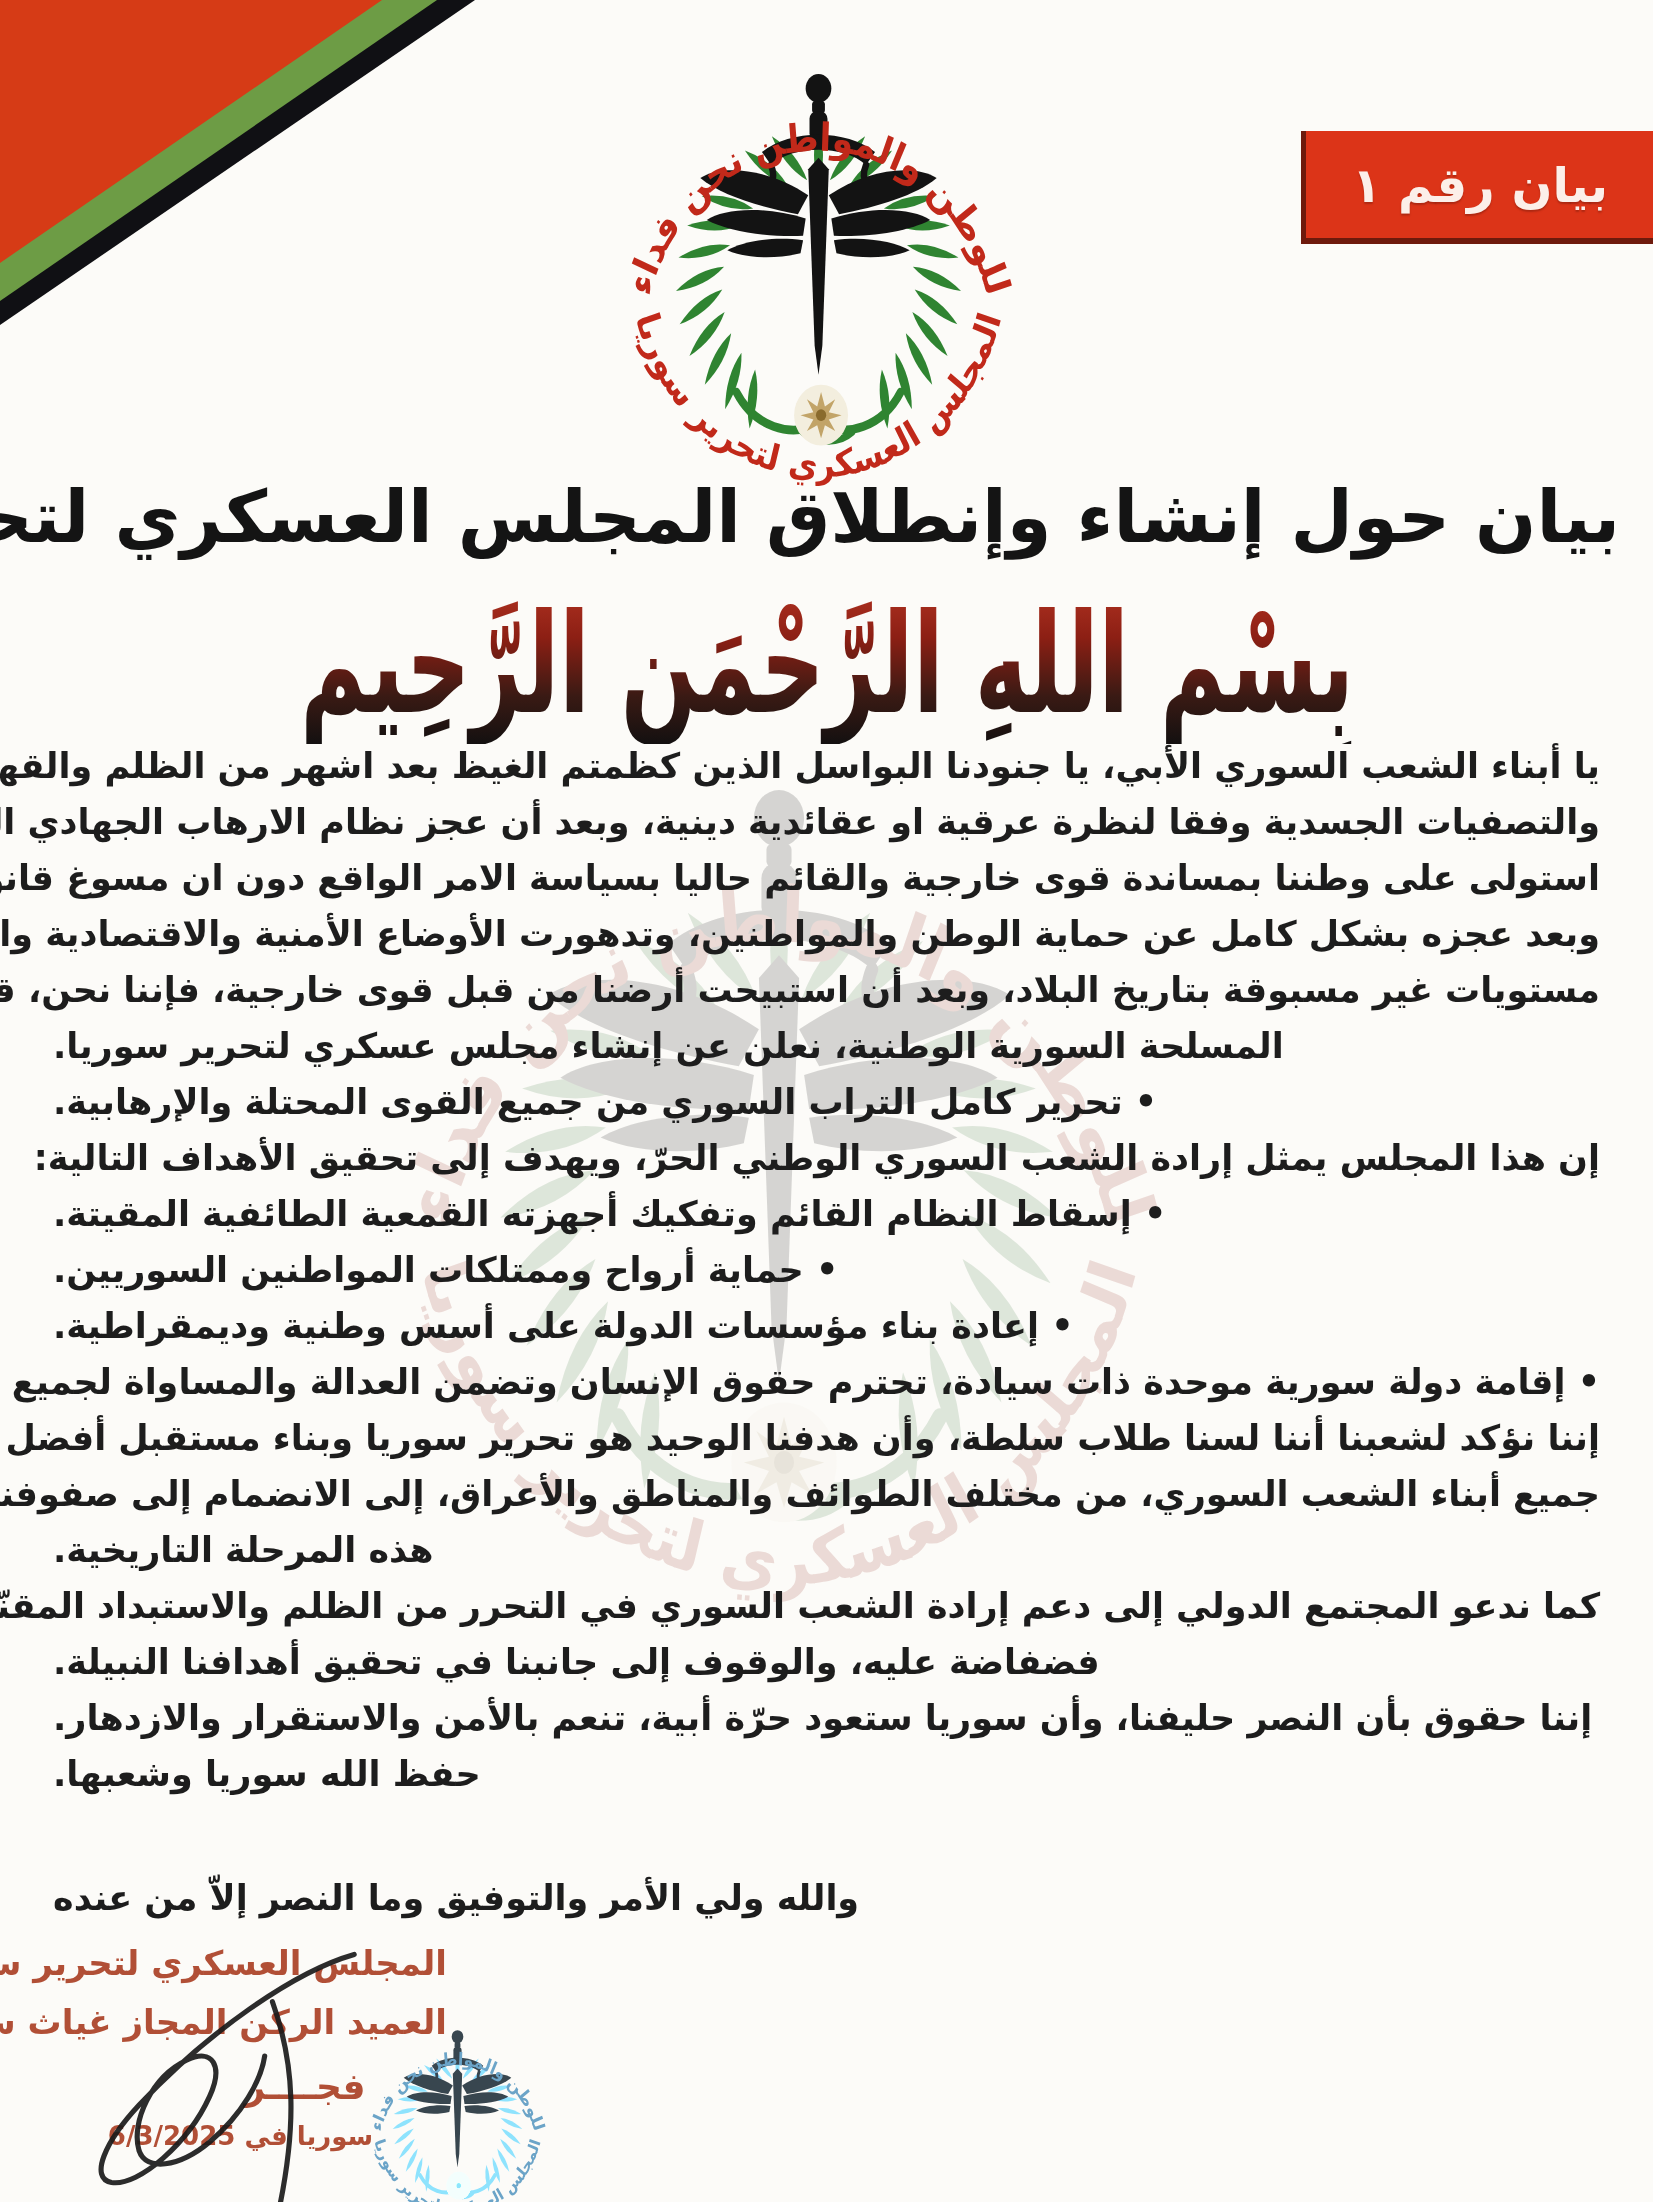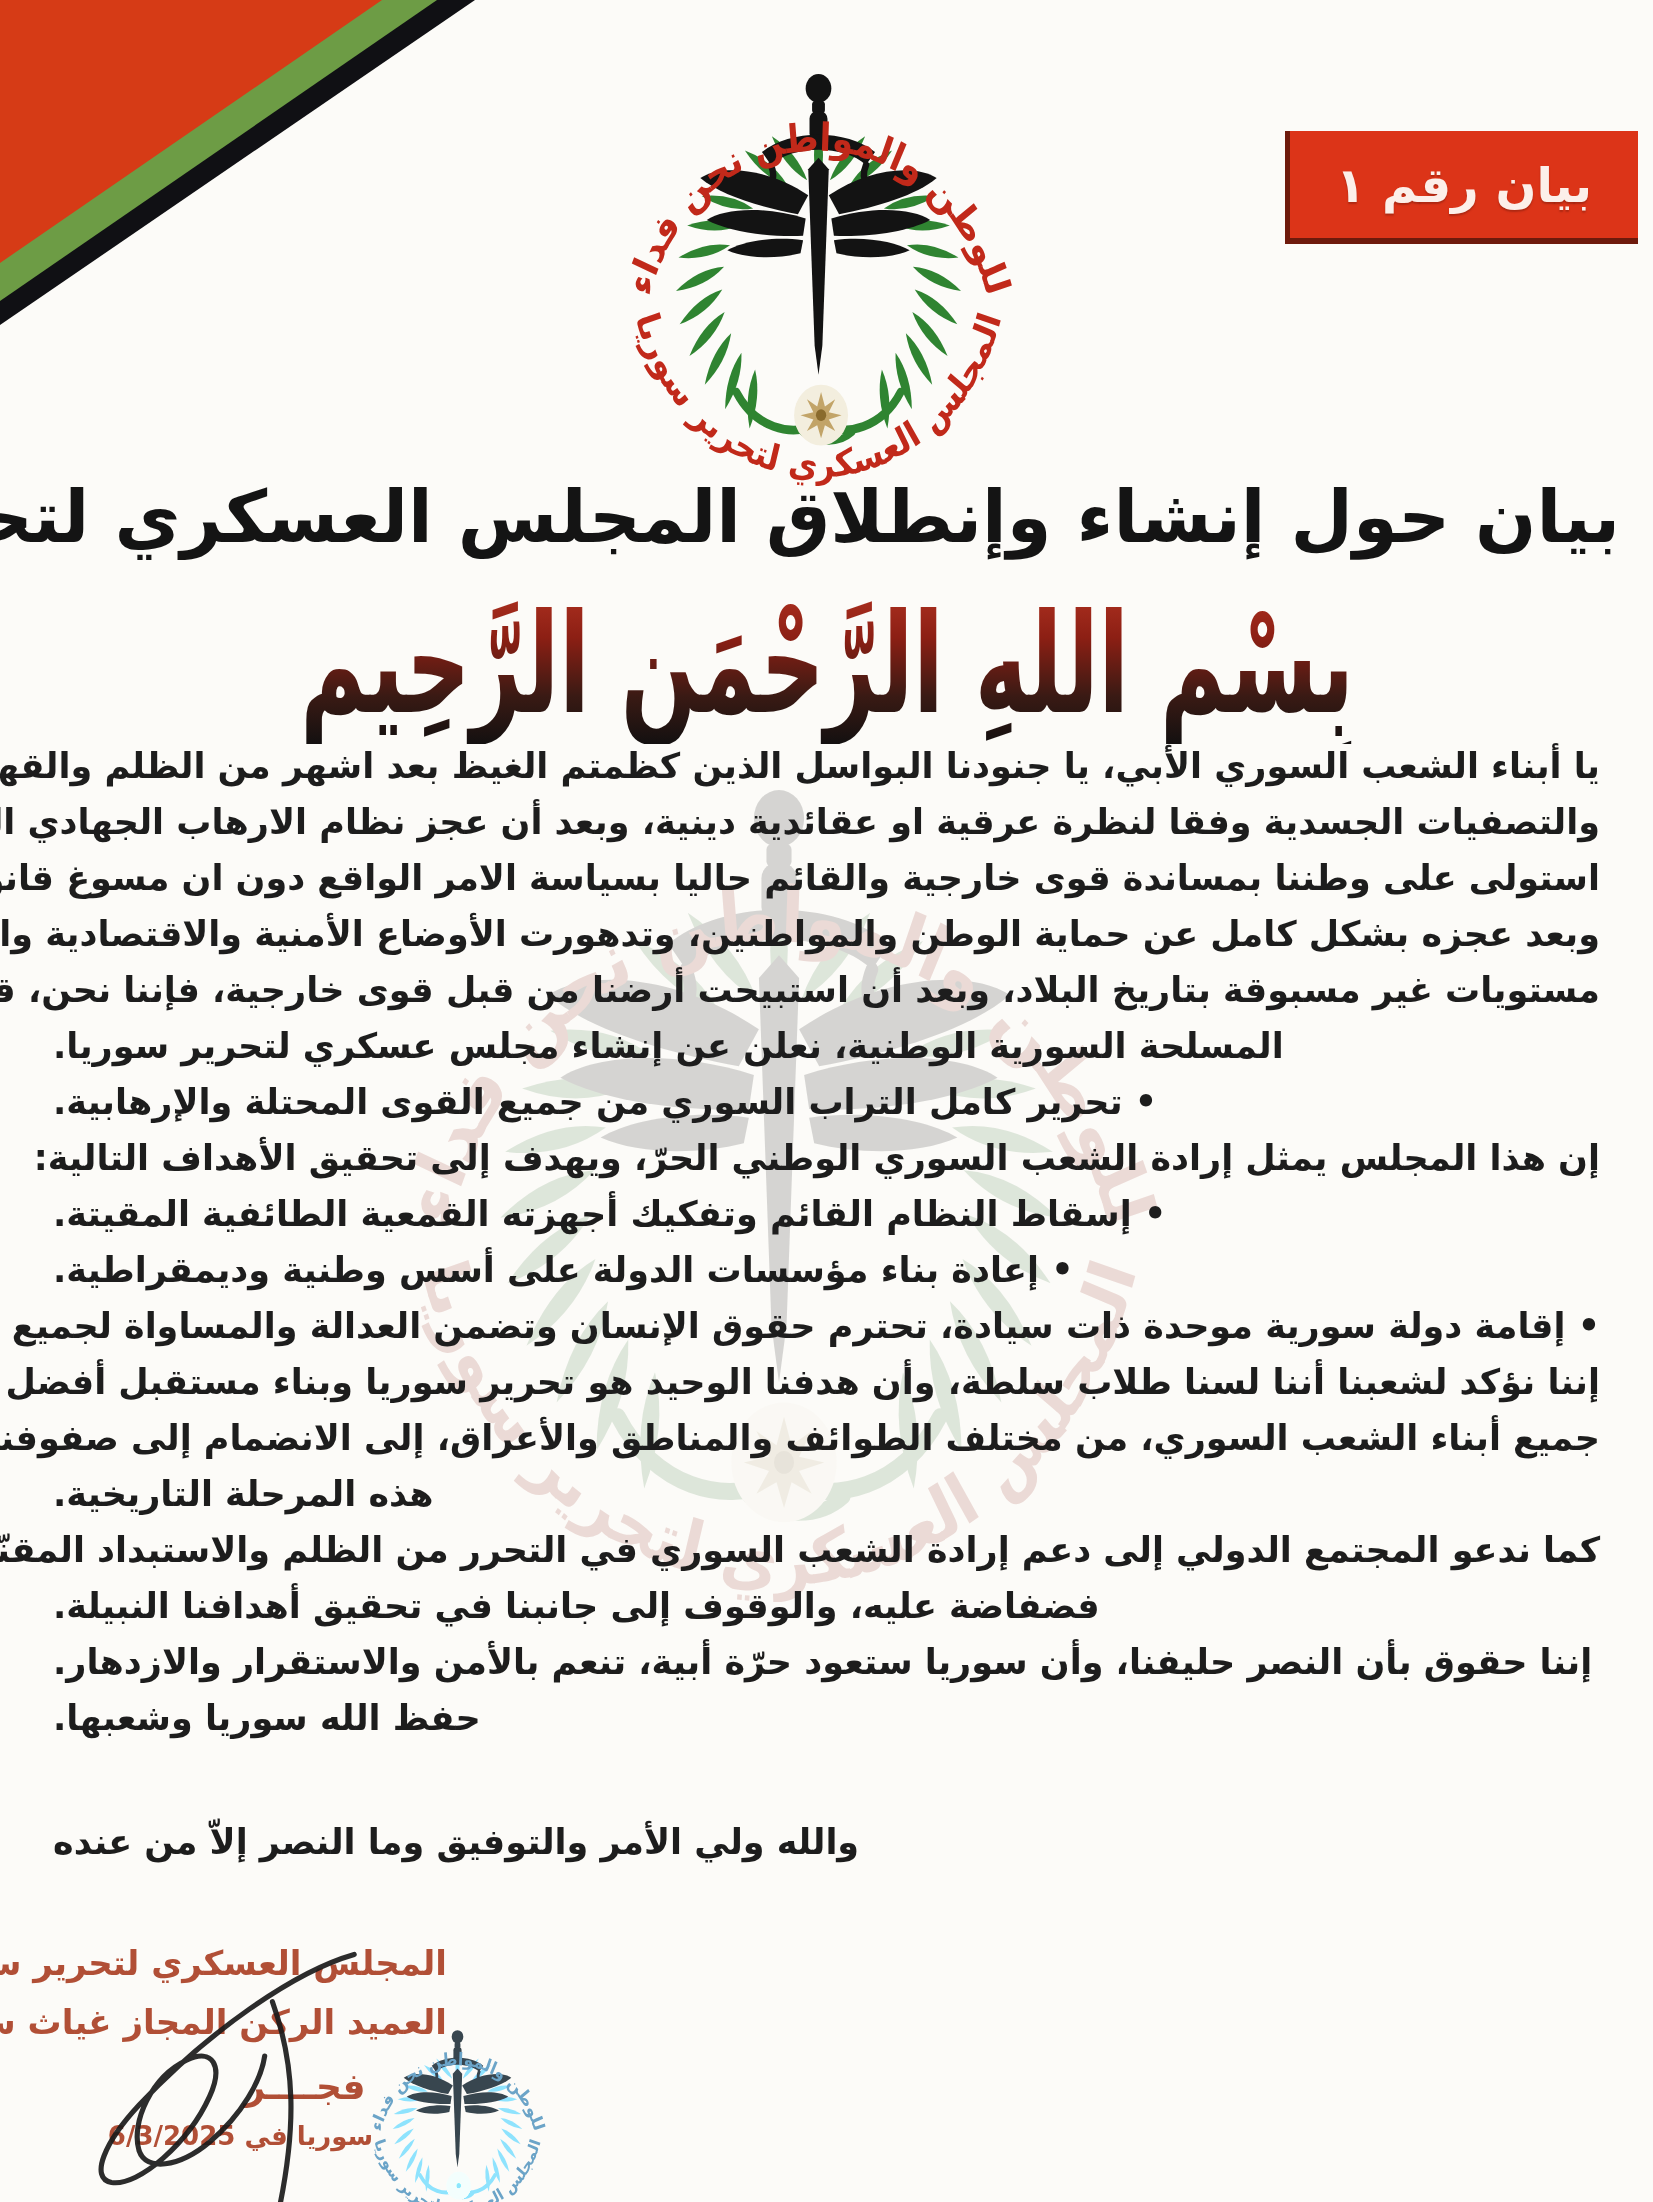--- a/index.html
+++ b/index.html
@@ -9,21 +9,21 @@
     font-family:"DejaVu Sans", sans-serif;
   }
   
   .corner{position:absolute;left:0;top:0;width:482px;height:336px;}
   .corner .tri{position:absolute;left:0;top:0;width:100%;height:100%;}
   .tri.black{clip-path:polygon(0 0,475px 0,0 325px);background:#101014;}
   .tri.green{clip-path:polygon(0 0,437px 0,0 301px);background:#6d9c45;}
   .tri.red{clip-path:polygon(0 0,382px 0,0 263px);background:#d63b16;}
   
   .badge{
-    position:absolute;right:16px;top:131px;width:348px;height:107px;
+    position:absolute;right:0;top:131px;width:348px;height:107px;
     background:#dc3418;border-left:5.2px solid #6e1a0c;border-bottom:6px solid #6e1a0c;
     display:flex;align-items:center;justify-content:center;
     color:#fcefe9;font-size:48px;font-weight:bold;direction:rtl;
     text-shadow:0 1.7px 1.7px rgba(90,20,8,.35);
   }
   
   .emblem-main{position:absolute;left:613px;top:45px;width:411px;height:441px;}
   .watermark{position:absolute;left:377px;top:733px;width:804px;height:869px;
     opacity:.16;filter:saturate(.65);pointer-events:none;}
   .stamp{position:absolute;left:364px;top:2017px;width:187px;height:201px;
@@ -157,20 +157,21 @@
 <div class="body-text">
   <div class="bline justify">يا أبناء الشعب السوري الأبي، يا جنودنا البواسل الذين كظمتم الغيظ بعد اشهر من الظلم والقهر والخطف</div>
   <div class="bline justify">والتصفيات الجسدية وفقا لنظرة عرقية او عقائدية دينية، وبعد أن عجز نظام الارهاب الجهادي المتطرّف الذي</div>
   <div class="bline justify">استولى على وطننا بمساندة قوى خارجية والقائم حاليا بسياسة الامر الواقع دون ان مسوغ قانوني او دستوري</div>
   <div class="bline justify">وبعد عجزه بشكل كامل عن حماية الوطن والمواطنين، وتدهورت الأوضاع الأمنية والاقتصادية والإنسانية إلى</div>
   <div class="bline justify">مستويات غير مسبوقة بتاريخ البلاد، وبعد أن استبيحت أرضنا من قبل قوى خارجية، فإننا نحن، قادة القوات</div>
   <div class="bline center">المسلحة السورية الوطنية، نعلن عن إنشاء مجلس عسكري لتحرير سوريا.</div>
   <div class="bline center">• تحرير كامل التراب السوري من جميع القوى المحتلة والإرهابية.</div>
   <div class="bline center">إن هذا المجلس يمثل إرادة الشعب السوري الوطني الحرّ، ويهدف إلى تحقيق الأهداف التالية:</div>
   <div class="bline center">• إسقاط النظام القائم وتفكيك أجهزته القمعية الطائفية المقيتة.</div>
+  <div class="bline center">• حماية أرواح وممتلكات المواطنين السوريين.</div>
   <div class="bline center">• إعادة بناء مؤسسات الدولة على أسس وطنية وديمقراطية.</div>
   <div class="bline justify">• إقامة دولة سورية موحدة ذات سيادة، تحترم حقوق الإنسان وتضمن العدالة والمساواة لجميع أبنائها.</div>
   <div class="bline justify">إننا نؤكد لشعبنا أننا لسنا طلاب سلطة، وأن هدفنا الوحيد هو تحرير سوريا وبناء مستقبل أفضل لأبنائها. وندعو</div>
   <div class="bline justify">جميع أبناء الشعب السوري، من مختلف الطوائف والمناطق والأعراق، إلى الانضمام إلى صفوفنا والوقوف معنا في</div>
   <div class="bline center">هذه المرحلة التاريخية.</div>
   <div class="bline justify">كما ندعو المجتمع الدولي إلى دعم إرادة الشعب السوري في التحرر من الظلم والاستبداد المقنّع بمصطلحات</div>
   <div class="bline center">فضفاضة عليه، والوقوف إلى جانبنا في تحقيق أهدافنا النبيلة.</div>
   <div class="bline center">إننا حقوق بأن النصر حليفنا، وأن سوريا ستعود حرّة أبية، تنعم بالأمن والاستقرار والازدهار.</div>
   <div class="bline center">حفظ الله سوريا وشعبها.</div>
   <div class="gap"></div>

